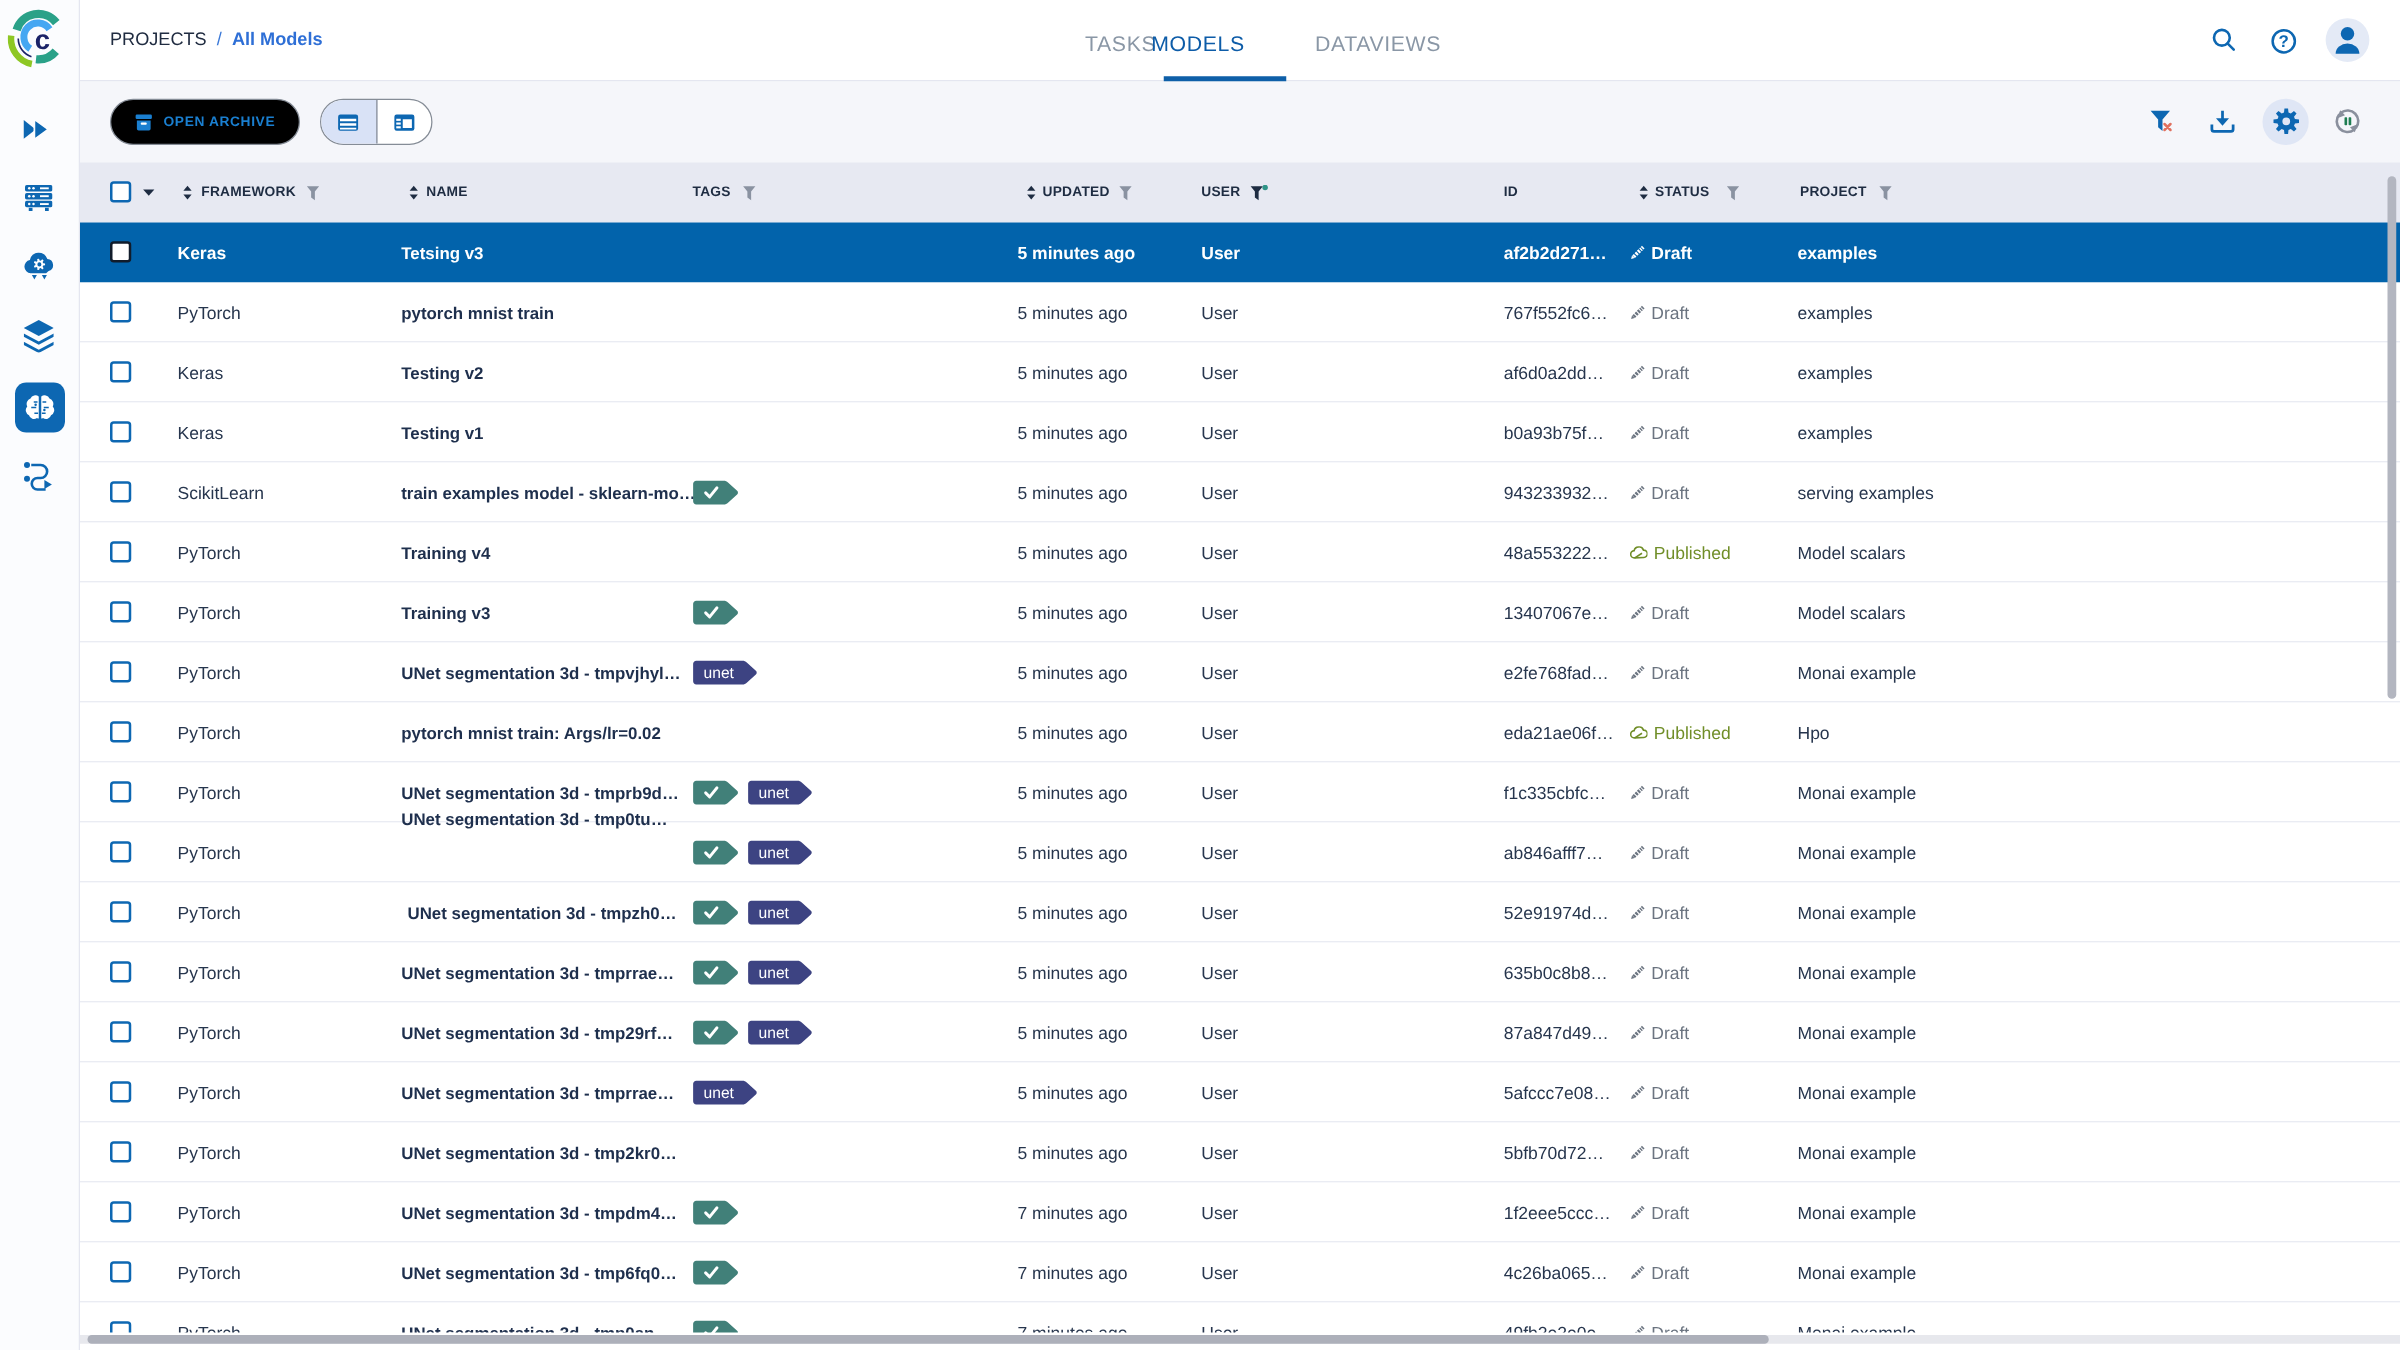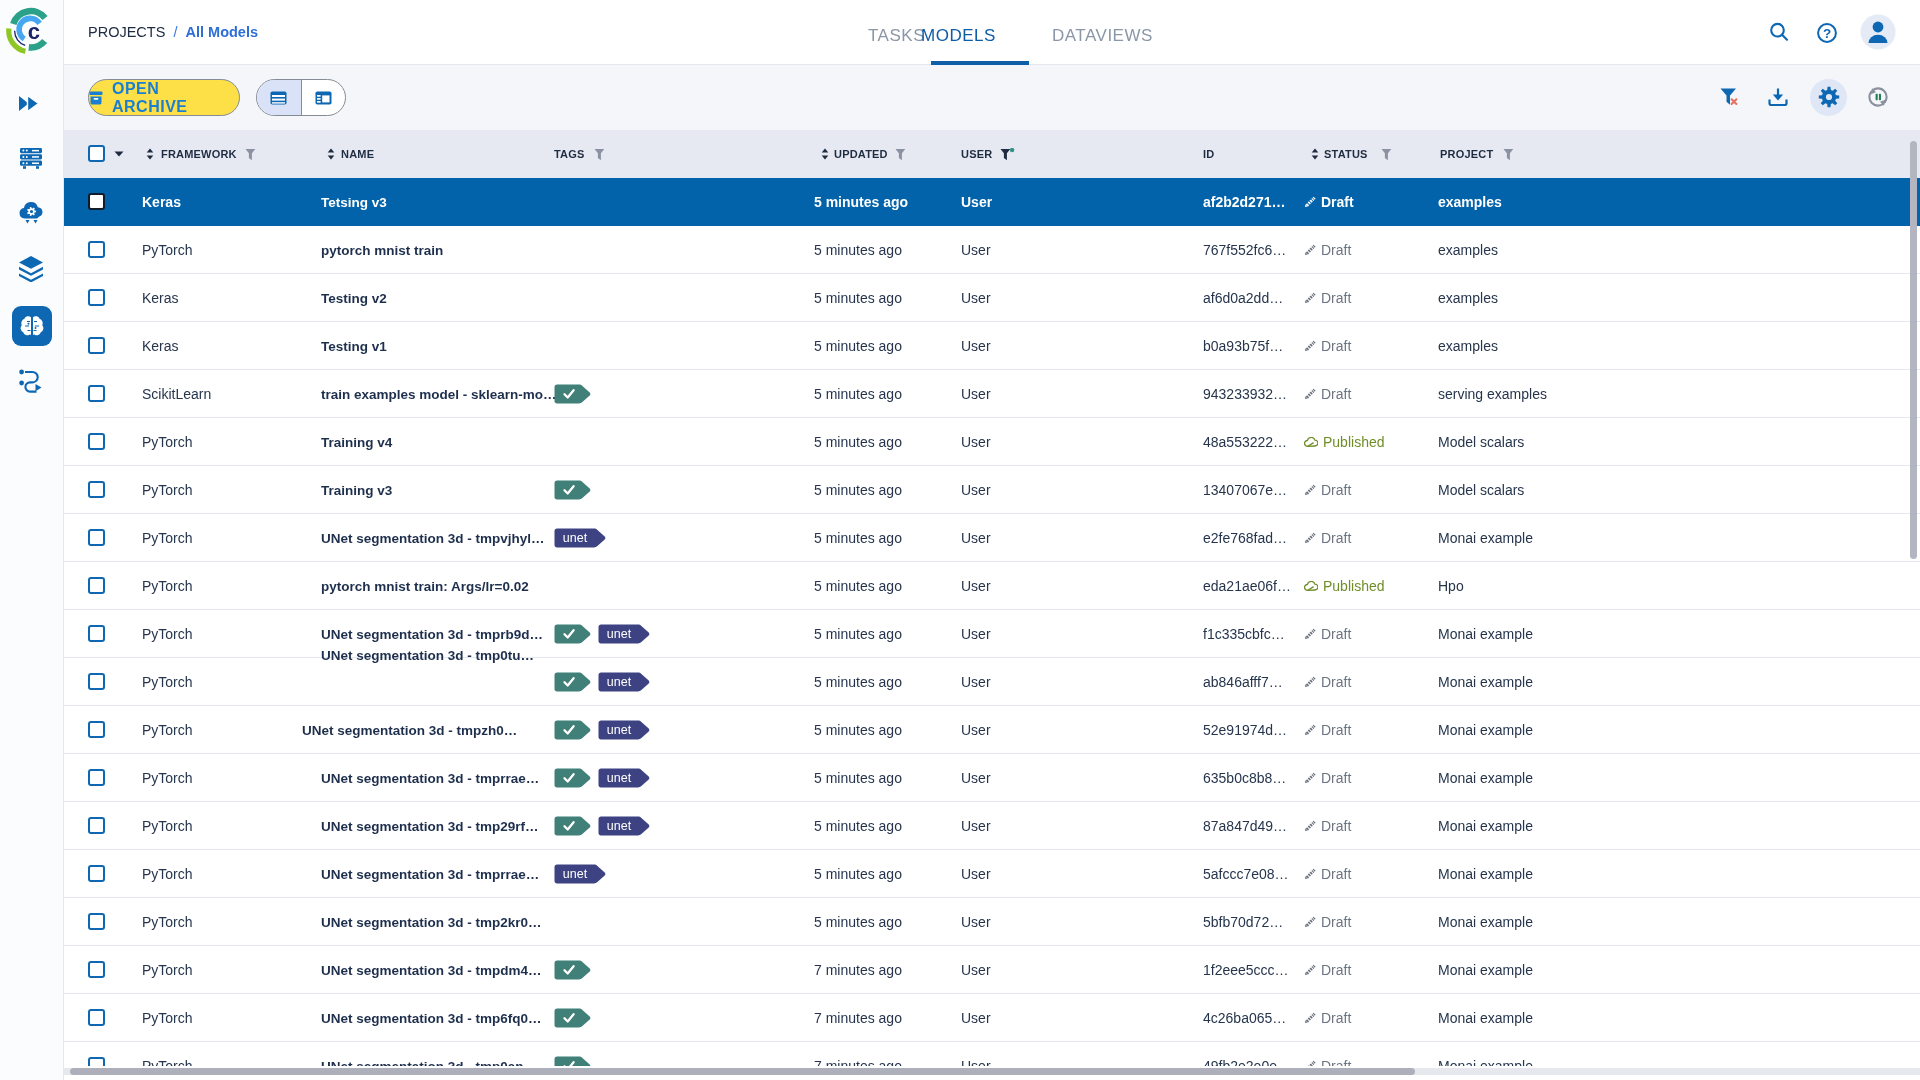--- a/index.html
+++ b/index.html
@@ -88,21 +88,21 @@
 <div class="abs" style="left:1816px;top:22px"><svg width="22" height="22" viewBox="0 0 22 22" style="">
       <circle cx="11" cy="11" r="8.9" fill="none" stroke="#0d67b2" stroke-width="2"></circle>
       <text x="11" y="15.8" text-anchor="middle" font-family="Liberation Sans,sans-serif" font-size="13.5" font-weight="bold" fill="#0d67b2">?</text>
     </svg></div>
 <div class="abs" style="left:1860px;top:14px"><svg width="36" height="36" viewBox="0 0 36 36" style="">
       <circle cx="18" cy="18" r="17.5" fill="#e4eaf6"></circle>
       <circle cx="18" cy="13" r="5.4" fill="#0d67b2"></circle>
       <path d="M8.5 29 a9.5 8.2 0 0 1 19 0 z" fill="#0d67b2"></path>
     </svg></div>
 
-<div class="abs" style="left:88px;top:79px;width:152px;height:37px;border:1px solid #858c96;border-radius:19px;background:#fde047;display:flex;align-items:center;justify-content:center;color:#1a7fd0;font-size:16px;font-weight:bold;letter-spacing:0.5px"><svg width="14" height="14" viewBox="0 0 14 14" style="margin-right:9px">
+<div class="abs" style="left:88px;top:79px;width:152px;height:37px;border:1px solid #858c96;border-radius:19px;background:#000000;display:flex;align-items:center;justify-content:center;color:#1a7fd0;font-size:11px;font-weight:bold;letter-spacing:0.5px"><svg width="14" height="14" viewBox="0 0 14 14" style="margin-right:9px">
       <rect x="0.5" y="0.5" width="13" height="3.6" rx="1" fill="#1a7fd0"></rect>
       <path d="M1.5 5.4 h11 v6.6 a1.4 1.4 0 0 1 -1.4 1.4 h-8.2 a1.4 1.4 0 0 1 -1.4 -1.4 z" fill="#1a7fd0"></path>
       <rect x="4.6" y="7" width="4.8" height="1.7" rx="0.8" fill="#fff"></rect>
     </svg>OPEN ARCHIVE</div>
 <div class="abs" style="left:256px;top:79px;width:90px;height:37px;border:1px solid #858c96;border-radius:19px;background:#fff;overflow:hidden;display:flex">
   <div style="width:45px;height:100%;background:#d9e2f6;border-right:1px solid #858c96;display:flex;align-items:center;justify-content:center">
       <svg width="17" height="14" viewBox="0 0 17 14" style="">
         <rect x="0.5" y="0.5" width="16" height="13" rx="1.8" fill="#0d67b2"></rect>
         <rect x="2" y="4" width="13" height="2" fill="#fff"></rect>
         <rect x="2" y="7.6" width="13" height="2" fill="#fff"></rect>
@@ -370,21 +370,21 @@
   <div class="cell" style="left:1203px;top:658px">ab846afff7…</div>
   <div class="cell" style="left:1304px;top:658px;color:#6b7480"><svg width="12" height="12" viewBox="0 0 12 12" style="margin-right:5px">
       <path d="M0.9 11.1 L1.6 8.3 L3.7 10.4 Z" fill="#6b7480"></path>
       <path d="M2.9 9.4 L9.2 3.1" stroke="#6b7480" stroke-width="3" stroke-dasharray="1.7 0.9"></path>
       <path d="M9.7 2.6 L10.6 1.7" stroke="#6b7480" stroke-width="3"></path>
     </svg>Draft</div>
   <div class="cell" style="left:1438px;top:658px">Monai example</div>
 <div class="rowbg" style="top:706px"></div>
   <div class="abs" style="left:88px;top:721px;width:17px;height:17px;background:#fff;border:2.5px solid #0d67b2;border-radius:3px;box-sizing:border-box"></div>
   <div class="cell" style="left:142px;top:706px">PyTorch</div>
-  <div class="cell bold" style="left:302px;top:706px">UNet segmentation 3d - tmpzh0…</div>
+  <div class="cell bold" style="left:326px;top:706px">UNet segmentation 3d - tmpzh0…</div>
   <div class="cell" style="left:554px;top:706px">
     <svg width="39" height="20" viewBox="0 0 39 20" style="margin-right:5px">
       <path d="M3 0.5 H25 c1.3 0 2.5 0.5 3.4 1.4 l7.3 6.6 c0.9 0.8 0.9 2.2 0 3 l-7.3 6.6 c-0.9 0.9 -2.1 1.4 -3.4 1.4 H3 c-1.4 0 -2.5 -1.1 -2.5 -2.5 v-14 c0 -1.4 1.1 -2.5 2.5 -2.5 Z" fill="#418079"></path>
       <path d="M10.5 10.3 L13.7 13.5 L19.6 6.2" fill="none" stroke="#fff" stroke-width="2.3" stroke-linecap="round" stroke-linejoin="round"></path>
     </svg>
     <svg width="54" height="20" viewBox="0 0 54 20" style="margin-right:5px">
       <path d="M3 0.5 H40 c1.3 0 2.5 0.5 3.4 1.4 l7.3 6.6 c0.9 0.8 0.9 2.2 0 3 l-7.3 6.6 c-0.9 0.9 -2.1 1.4 -3.4 1.4 H3 c-1.4 0 -2.5 -1.1 -2.5 -2.5 v-14 c0 -1.4 1.1 -2.5 2.5 -2.5 Z" fill="#3d4382"></path>
       <text x="21" y="14.2" text-anchor="middle" font-family="Liberation Sans, sans-serif" font-size="12.5" fill="#fff">unet</text>
     </svg>
   </div>

